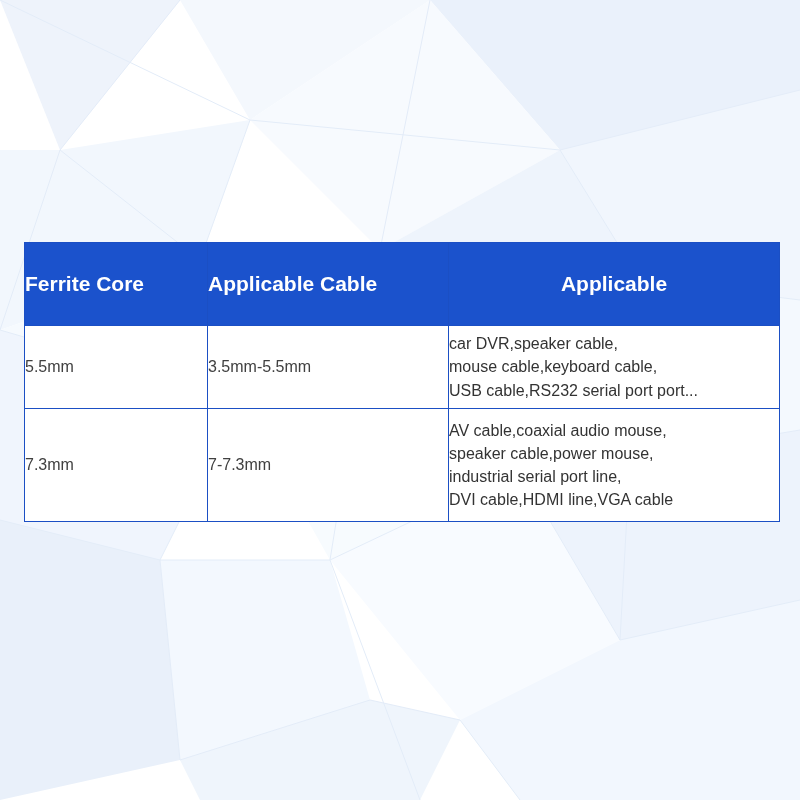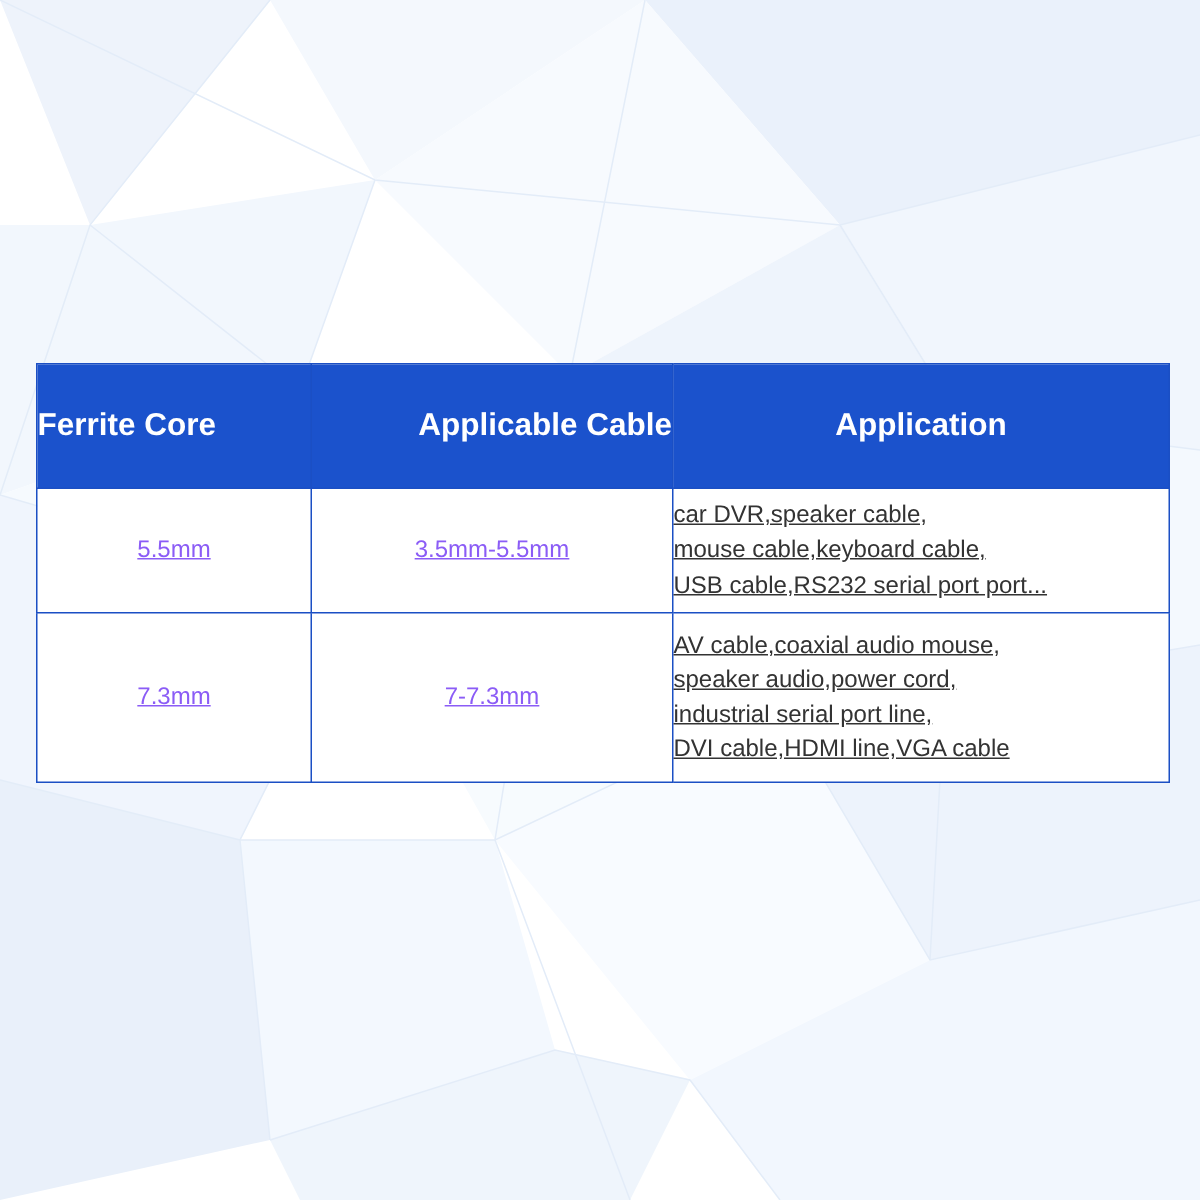--- a/index.html
+++ b/index.html
@@ -53,36 +53,34 @@
   thead th {
     background: #1b52cc;
     color: #ffffff;
     font-size: 21px;
     font-weight: bold;
     height: 82px;
     vertical-align: middle;
   }
 
   th.col-core { width: 182px; text-align: left; padding-left: 18px; }
-  th.col-cable { width: 240px; text-align: right; padding-left: 18px; margin-top: 41px; }
+  th.col-cable { width: 240px; text-align: left; padding-left: 18px; margin-top: 41px; }
   th.col-app { width: 330px; text-align: center; }
 
   tbody td {
     color: #2b2b2b;
     font-size: 16px;
     background: #ffffff;
     vertical-align: middle;
-    text-decoration: underline;
   }
 
   td.cell-core,
   td.cell-cable {
-    text-align: center;
     font-size: 16px;
-    color: #8b5cf6;
+    color: #404040;
   }
 
   td.cell-app {
     text-align: left;
     padding: 6px 10px 6px 14px;
     line-height: 1.45;
     font-size: 16px;
     color: #333333;
   }
 
@@ -127,39 +125,39 @@
       <path d="M560,150 L640,280 L620,640"></path>
     </g>
   </svg>
 
   <div class="table-wrap">
     <table class="spec">
       <thead>
         <tr>
           <th class="col-core">Ferrite Core</th>
           <th class="col-cable">Applicable Cable</th>
-          <th class="col-app">Application</th>
+          <th class="col-app">Applicable</th>
         </tr>
       </thead>
       <tbody>
         <tr class="row-1">
           <td class="cell-core">5.5mm</td>
           <td class="cell-cable">3.5mm-5.5mm</td>
           <td class="cell-app">
             <span class="app-line">car DVR,speaker cable,</span>
             <span class="app-line">mouse cable,keyboard cable,</span>
             <span class="app-line">USB cable,RS232 serial port port...</span>
           </td>
         </tr>
         <tr class="row-2">
           <td class="cell-core">7.3mm</td>
           <td class="cell-cable">7-7.3mm</td>
           <td class="cell-app">
             <span class="app-line">AV cable,coaxial audio mouse,</span>
-            <span class="app-line">speaker audio,power cord,</span>
+            <span class="app-line">speaker cable,power mouse,</span>
             <span class="app-line">industrial serial port line,</span>
             <span class="app-line">DVI cable,HDMI line,VGA cable</span>
           </td>
         </tr>
       </tbody>
     </table>
   </div>
 
 </div>
 

